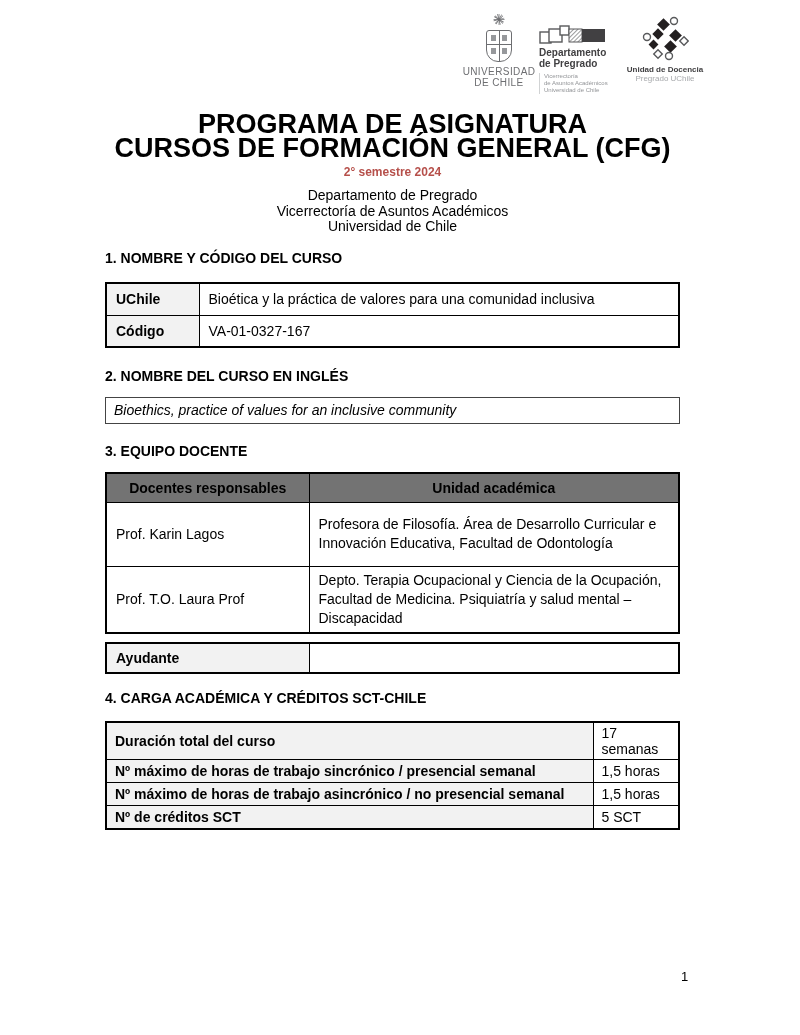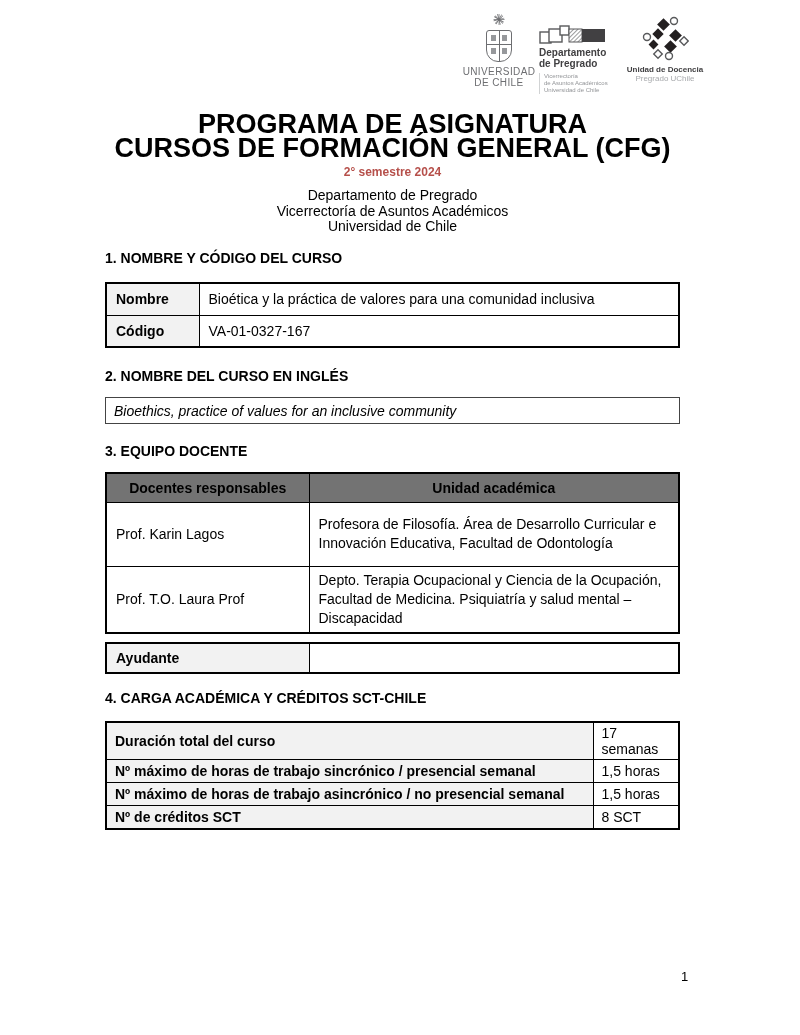--- a/index.html
+++ b/index.html
@@ -45,21 +45,21 @@
   .blk { position:absolute; left:105px; width:575px; }
 
   table { border-collapse:collapse; width:575px; table-layout:fixed; }
   table.t-outer { border:2px solid #000; }
   td { border:1px solid #000; font-size:14px; vertical-align:middle; padding:4px 9px; }
   td.lbl { background:#F2F2F2; font-weight:bold; }
 
   .t1 td { height:32px; }
   .t1 .c1 { width:93px; }
 
-  .eng-box { border:1px solid #444; height:27px; padding:4px 8px; font-size:14px; font-style:italic; display:flex; align-items:center; }
+  .eng-box { border:1px solid #444; height:27px; padding:4px 8px; font-size:14px; font-style:italic; display:flex; }
 
   .t3 .c1 { width:203px; }
   .t3 td.hdr { background:#737373; font-weight:bold; text-align:center; height:29px; }
   .t3 tr.r1 td { height:64px; line-height:19px; }
   .t3 tr.r2 td { height:59px; line-height:19px; }
 
   .t-ayu td { height:30px; }
   .t-ayu .c1 { width:203px; }
 
   .t4 td { height:23px; padding:2px 8px; }
@@ -146,21 +146,21 @@
       <div class="title-sub">Vicerrectoría de Asuntos Académicos</div>
       <div class="title-sub">Universidad de Chile</div>
     </div>
   </div>
 
   <div class="sec-h" style="top:250px">1. NOMBRE Y CÓDIGO DEL CURSO</div>
   <div class="blk" style="top:282px">
     <table class="t-outer t1">
       <tbody>
           <tr>
-        <td class="lbl c1">Nombre</td>
+        <td class="lbl c1">UChile</td>
         <td>Bioética y la práctica de valores para una comunidad inclusiva</td>
       </tr>
       <tr>
         <td class="lbl c1">Código</td>
         <td>VA-01-0327-167</td>
       </tr>
     </tbody>
       </table>
   </div>
 
@@ -213,20 +213,20 @@
       <tr>
         <td class="lbl c1">Nº máximo de horas de trabajo sincrónico / presencial semanal</td>
         <td>1,5 horas</td>
       </tr>
       <tr>
         <td class="lbl c1">Nº máximo de horas de trabajo asincrónico / no presencial semanal</td>
         <td>1,5 horas</td>
       </tr>
       <tr>
         <td class="lbl c1">Nº de créditos SCT</td>
-        <td>8 SCT</td>
+        <td>5 SCT</td>
       </tr>
     </tbody>
       </table>
   </div>
 
   <div class="page-num">1</div>
 </div>
 
 </body></html>

